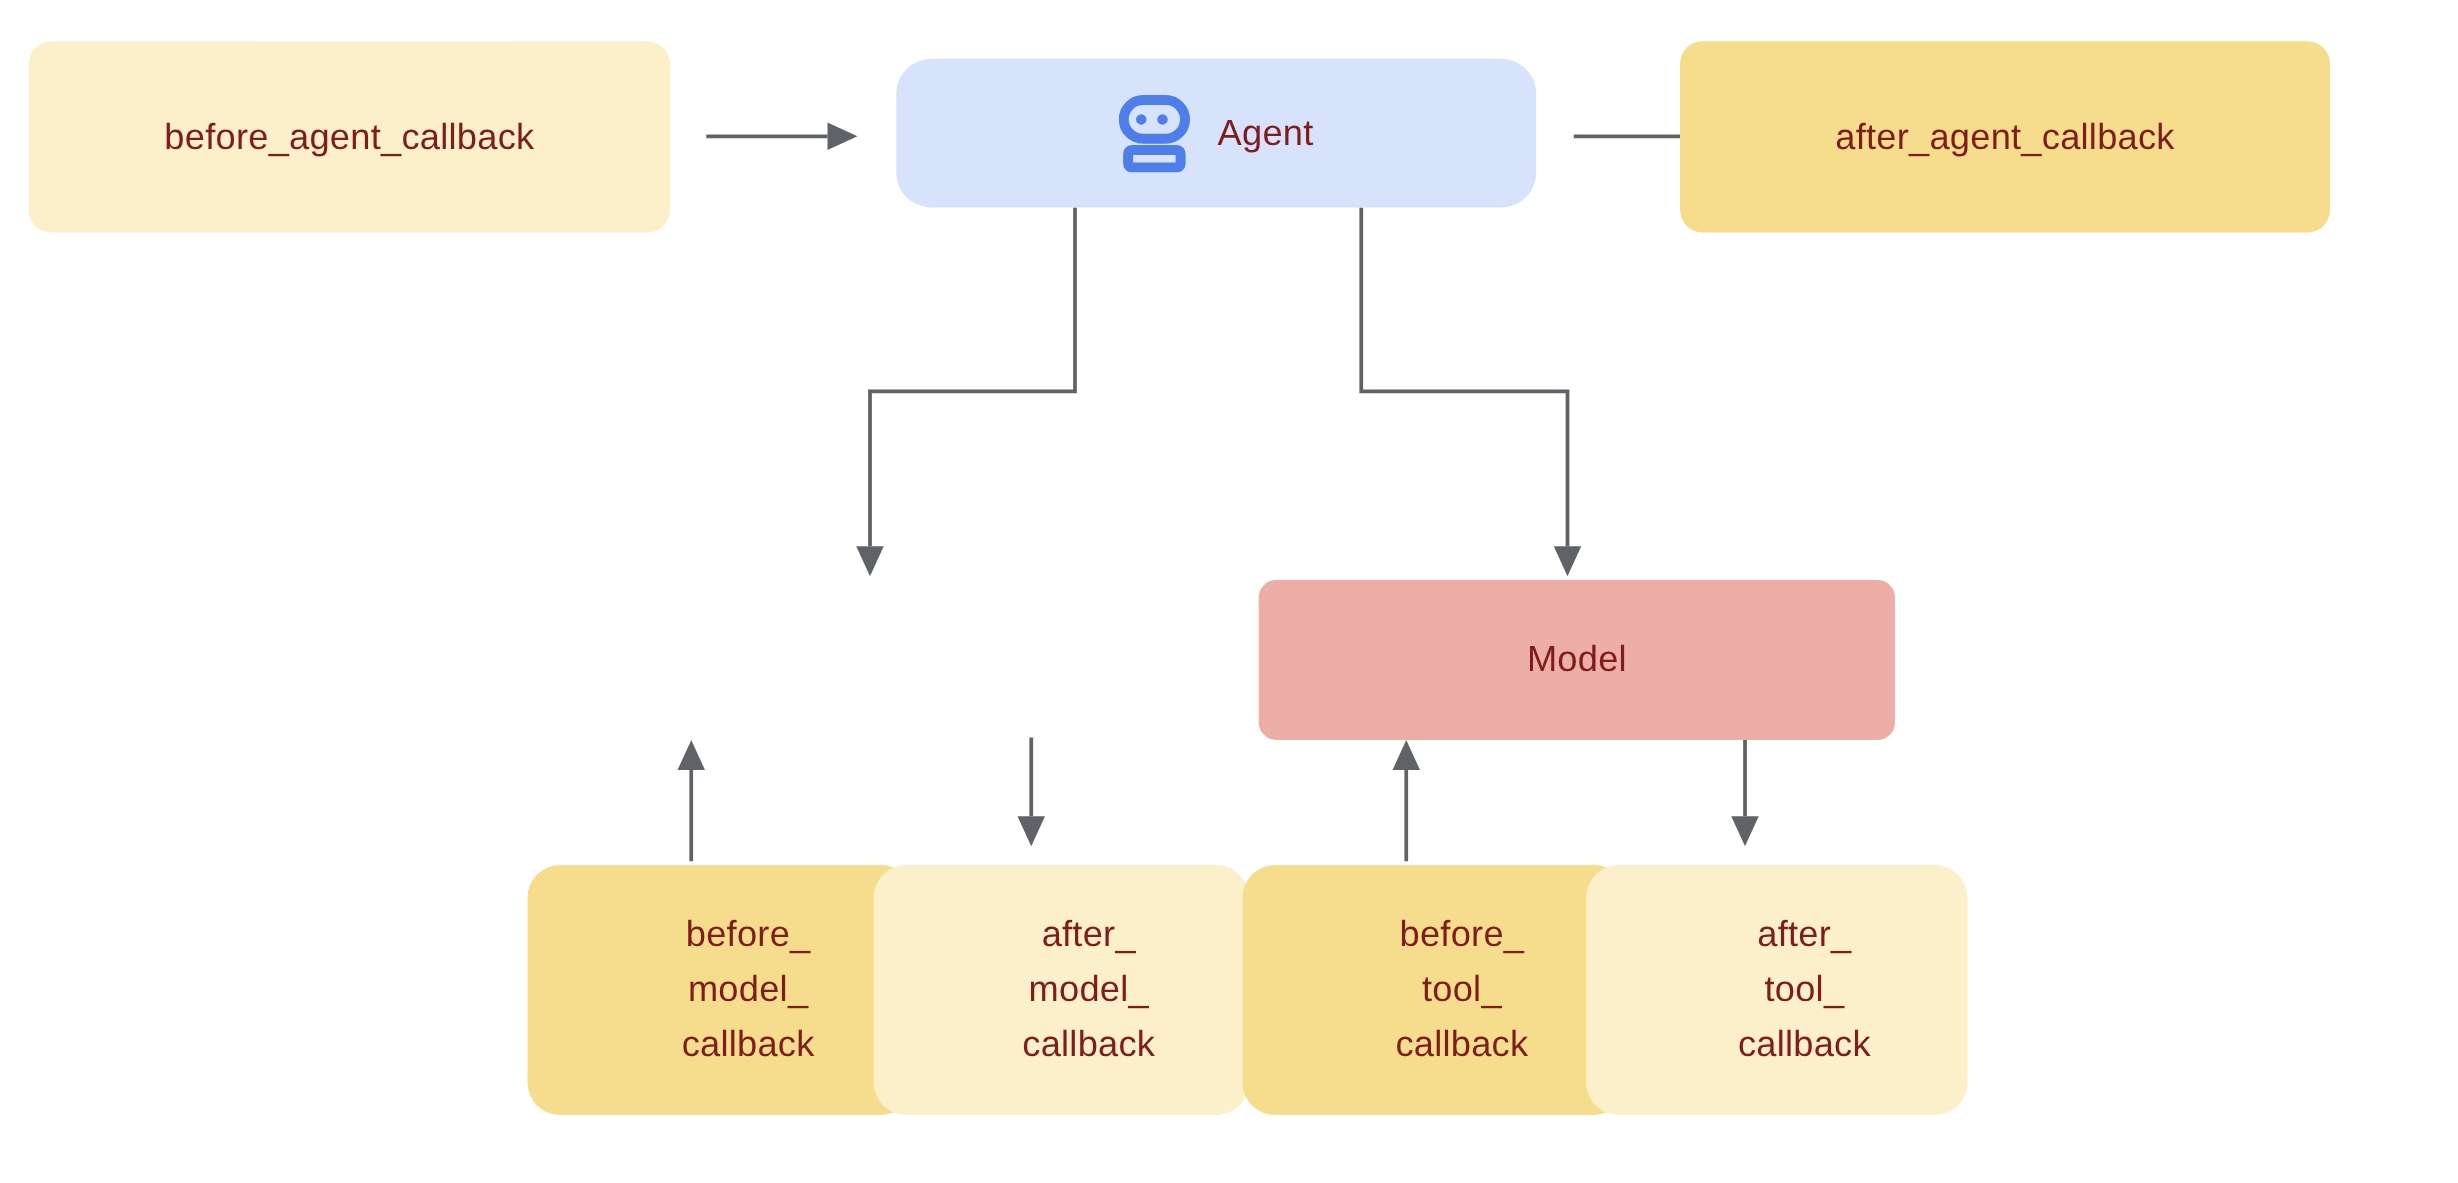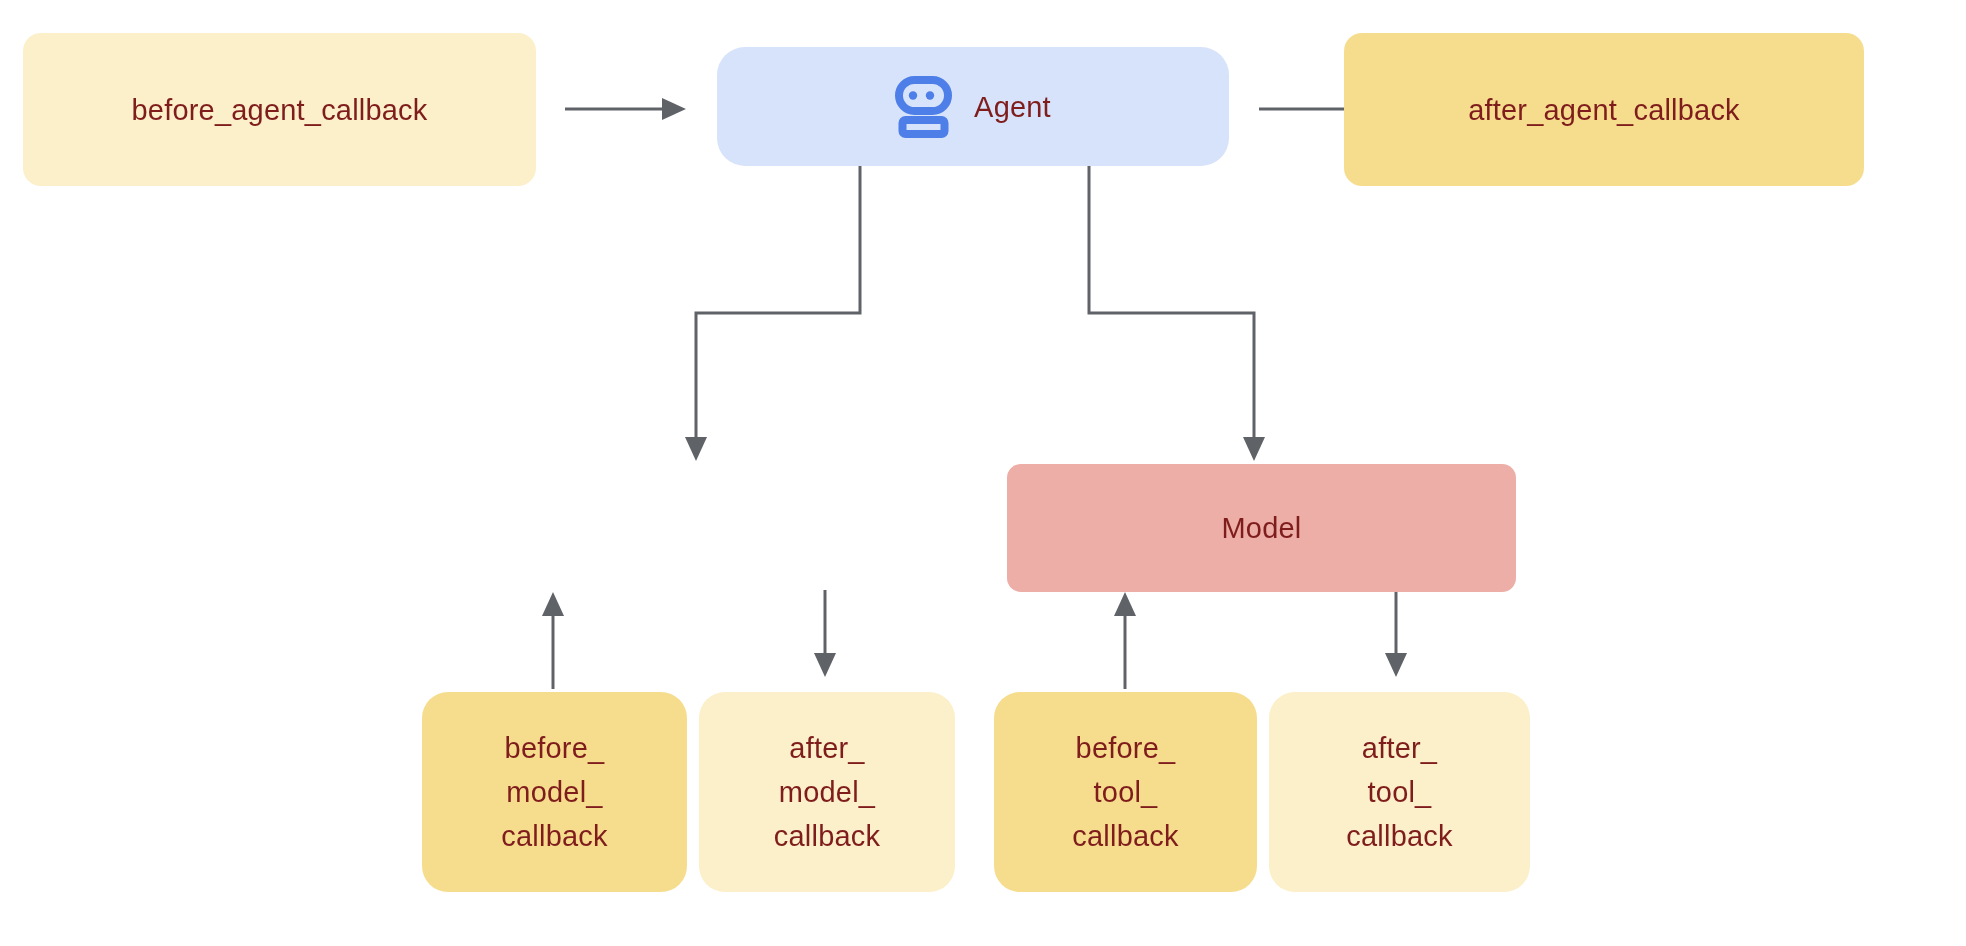--- a/index.html
+++ b/index.html
@@ -38,20 +38,21 @@
     justify-content: center;
     font-size: 29px;
     line-height: 36px;
     color: #7f1d1d;
     letter-spacing: 0.2px;
   }
   .node.multiline {
     white-space: pre-line;
     text-align: center;
     line-height: 44px;
+    padding-left: 44px;
   }
   #node-before-agent { left: 23px;   top: 33px;  width: 513px; height: 153px; border-radius: 18px; }
   #node-agent        { left: 717px;  top: 47px;  width: 512px; height: 119px; border-radius: 16px; gap: 22px; }
   #node-after-agent  { left: 1344px; top: 33px;  width: 520px; height: 153px; border-radius: 18px; }
   #node-model        { left: 436px;  top: 464px; width: 516px; height: 128px; border-radius: 14px; }
   #node-tools        { left: 1007px; top: 464px; width: 509px; height: 128px; border-radius: 14px; }
   #node-before-model { left: 422px;  top: 692px; width: 265px; height: 200px; border-radius: 26px; }
   #node-after-model  { left: 699px;  top: 692px; width: 256px; height: 200px; border-radius: 26px; }
   #node-before-tool  { left: 994px;  top: 692px; width: 263px; height: 200px; border-radius: 26px; }
   #node-after-tool   { left: 1269px; top: 692px; width: 261px; height: 200px; border-radius: 26px; }

